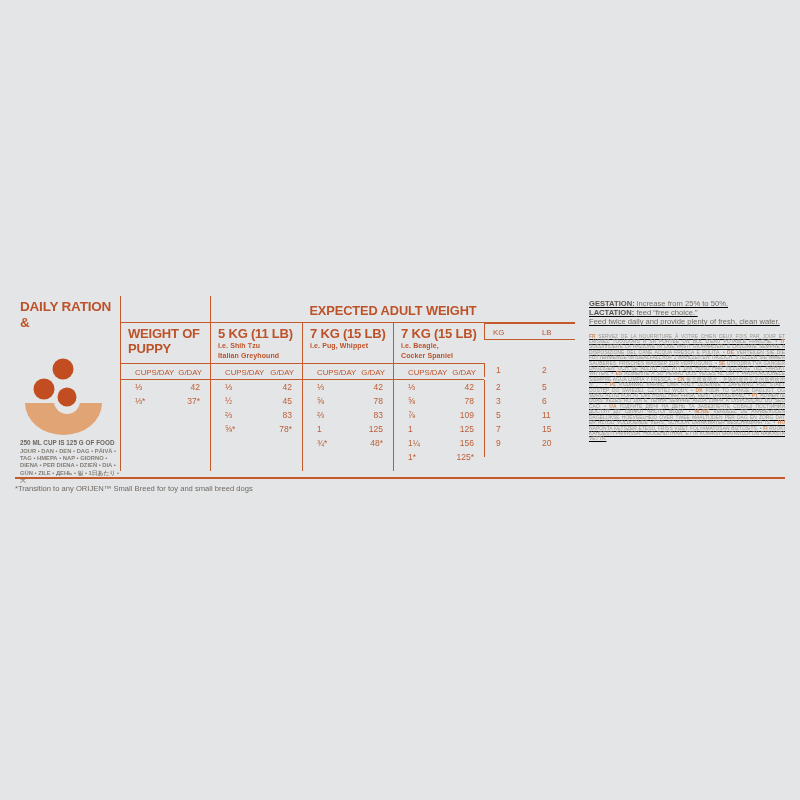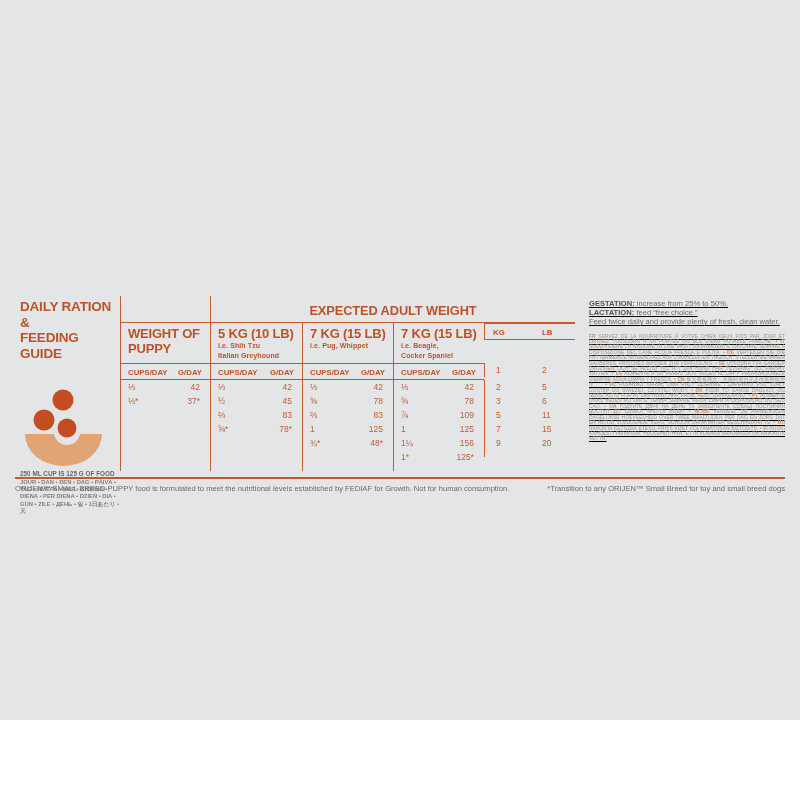--- a/index.html
+++ b/index.html
@@ -1,16 +1,16 @@
 <!DOCTYPE html>
 <html><head>
 <meta charset="utf-8">
 <style>
   html,body{margin:0;padding:0;}
-  .canvas{position:relative;width:800px;height:720px;background:#e4e5e7;overflow:hidden;
+  .canvas{position:relative;width:800px;height:800px;background:#e4e5e7;overflow:hidden;
     font-family:"Liberation Sans","DejaVu Sans",sans-serif;-webkit-font-smoothing:antialiased;}
   :root{--accent:#bd5228;--line:#c4592c;--val:#bd5e35;--gray:#6f6a63;--dgray:#57534d;--lgray:#9c968e;--hl:#cf8a5c;}
 
   
   .left-panel{position:absolute;left:20px;top:299px;width:102px;}
   .lp-title{color:var(--accent);font-size:13.5px;font-weight:700;line-height:15.5px;letter-spacing:-0.2px;}
   .bowl-svg{display:block;margin:27px 0 0 5px;}
   .cup-note{margin-top:4px;font-size:6.3px;font-weight:700;color:#6b655f;letter-spacing:0.05px;white-space:nowrap;}
   .day-langs{margin-top:2px;font-size:5.8px;line-height:7.2px;font-weight:700;color:#837d75;}
 
@@ -20,24 +20,24 @@
   .bl{border-left:1px solid var(--line);}
   .bb{border-bottom:1px solid var(--line);}
   .bt{border-top:1px solid var(--line);}
   .cA1{height:27px;}
   .cA2{grid-column:2 / span 4;height:27px;text-align:center;color:var(--accent);
        font-size:12.8px;font-weight:700;letter-spacing:-0.1px;padding-top:7px;}
   .bhd{height:40px;padding:3px 0 0 7px;color:var(--accent);}
   .colTitle{font-size:13px;font-weight:700;letter-spacing:-0.2px;line-height:15px;}
   .colSub{font-size:7px;font-weight:700;line-height:10px;letter-spacing:0.1px;}
   .colSub:first-of-type{margin-top:2px;}
-  .shd{height:17px;color:var(--accent);font-size:7.8px;font-weight:700;padding-top:4px;}
+  .shd{height:17px;color:var(--accent);font-size:7.8px;font-weight:400;padding-top:4px;}
   .kglb-h{display:flex;padding-left:8px;}
   .kglb-h .kgc{width:49px;}
-  .duo{display:flex;justify-content:space-between;padding-left:7px;padding-right:10px;}
+  .duo{display:flex;justify-content:space-between;padding-left:14px;padding-right:10px;}
   .duo.hdr{padding-right:8px;}
   .dc{height:14px;color:var(--val);font-size:8.5px;line-height:12px;padding-top:1px;}
   .dc.kglb{display:flex;padding-left:11px;}
   .dc.kglb .kgc{width:46px;}
   .sp{height:7px;}
 
   
   .right-panel{position:absolute;left:589px;top:299px;width:196px;text-decoration:underline;}
   .gest-line{font-size:7.6px;line-height:9.2px;color:var(--gray);}
   .gest-line b{color:var(--dgray);font-weight:700;}
@@ -51,21 +51,20 @@
           font-size:7.6px;color:var(--gray);}
 </style>
 </head>
 <body>
 
 <div class="canvas">
 
   <div class="left-panel">
     <div class="lp-title">
       <div>DAILY RATION &amp;</div>
-      <div>FEEDING GUIDE</div>
     </div>
     <svg class="bowl-svg" width="78" height="78" viewBox="0 0 78 78">
       <path d="M0 46 A38.5 32 0 0 0 77 46 Z" fill="#e1a475"></path>
       <circle cx="42" cy="44" r="13" fill="#e4e5e7"></circle>
       <circle cx="42" cy="40" r="9.5" fill="#c14d20"></circle>
       <circle cx="38" cy="12" r="10.5" fill="#c14d20"></circle>
       <circle cx="19" cy="32" r="10.5" fill="#c14d20"></circle>
     </svg>
     <div class="cup-note">250 ML CUP IS 125 G OF FOOD</div>
     <div class="day-langs">JOUR • DAN • DEN • DAG • PÄIVÄ • TAG • ΗΜΕΡΑ • NAP • GIORNO • DIENA • PER DIENA • DZIEŃ • DIA • GÜN • ZILE • ДЕНЬ • 일 • 1日あたり • 天</div>
@@ -73,21 +72,21 @@
 
   <div class="ftable" id="ftable">
     <div class="cA1 bl bb"></div>
     <div class="cA2 bl bb">EXPECTED ADULT WEIGHT</div>
 
     <div class="bhd bl">
       <div class="colTitle">WEIGHT OF</div>
       <div class="colTitle">PUPPY</div>
     </div>
     <div class="bhd bl">
-      <div class="colTitle">5 KG (10 LB)</div>
+      <div class="colTitle">5 KG (11 LB)</div>
       <div class="colSub">i.e. Shih Tzu</div>
       <div class="colSub">Italian Greyhound</div>
     </div>
     <div class="bhd bl">
       <div class="colTitle">7 KG (15 LB)</div>
       <div class="colSub">i.e. Pug, Whippet</div>
       <div class="colSub"></div>
     </div>
     <div class="bhd bl">
       <div class="colTitle">7 KG (15 LB)</div>
@@ -251,17 +250,16 @@
     <div class="gest-line">
       <b>LACTATION:</b>
       <span>feed “free choice.”</span>
     </div>
     <div class="feed-note">Feed twice daily and provide plenty of fresh, clean water.</div>
     <div class="multilang" id="multilang"><span class="hl">FR</span><span> SERVEZ DE LA NOURRITURE À VOTRE CHIEN DEUX FOIS PAR JOUR ET LAISSEZ TOUJOURS À SA PORTÉE UN BOL D'EAU POTABLE FRAÎCHE. • </span><span class="hl">IT</span><span> SUDDIVIDERE LA RAZIONE IN DUE PASTI GIORNALIERI E LASCIARE SEMPRE A DISPOSIZIONE DEL CANE ACQUA FRESCA E PULITA. • </span><span class="hl">DE</span><span> VERTEILEN SIE DIE FUTTERMENGE IM IDEALFALL AUF 2 MAHLZEITEN TÄGLICH. STELLEN SIE IMMER SAUBERES, FRISCHES WASSER ZUR VERFÜGUNG. • </span><span class="hl">SE</span><span> UTFODRA TVÅ GÅNGER DAGLIGEN OCH SE ALLTID TILL ATT DIN HUND HAR TILLGÅNG TILL FÄRSKT VATTEN. • </span><span class="hl">ES</span><span> ALIMENTE A SU PERRO DOS VECES AL DÍA Y PROPORCIÓNELE SIEMPRE AGUA LIMPIA Y FRESCA. • </span><span class="hl">CN</span><span> 每天喂食两次，并随时提供充足的新鲜饮用水。 • </span><span class="hl">PL</span><span> PODAWAJ KARMĘ DWA RAZY DZIENNIE I ZAPEWNIJ PSU STAŁY DOSTĘP DO ŚWIEŻEJ, CZYSTEJ WODY. • </span><span class="hl">DK</span><span> FODR TO GANGE DAGLIGT, OG SØRG ALTID FOR AT DIN HUND HAR FRISK RENT DRIKKEVAND. • </span><span class="hl">PT</span><span> ALIMENTE DUAS VEZES AO DIA E TENHA SEMPRE ÁGUA LIMPA À DISPOSIÇÃO DO SEU CÃO. • </span><span class="hl">UA</span><span> ГОДУЙТЕ ДВІЧІ НА ДЕНЬ ТА ЗАБЕЗПЕЧТЕ СОБАЦІ ПОСТІЙНИЙ ДОСТУП ДО СВІЖОЇ ЧИСТОЇ ВОДИ. • </span><span class="hl">NL/BE</span><span> VERDEEL DE AANBEVOLEN DAGELIJKSE HOEVEELHEID OVER TWEE MAALTIJDEN PER DAG EN ZORG DAT ER ALTIJD VOLDOENDE VERS, SCHOON DRINKWATER BESCHIKBAAR IS. • </span><span class="hl">HU</span><span> NAPONTA KÉTSZER ETESD, FRISS VIZET FOLYAMATOSAN BIZTOSÍTS. • </span><span class="hl">FI</span><span> RUOKI KAHDESTI PÄIVÄSSÄ. HUOLEHDITHAN, ETTÄ KOIRASI SAATAVILLA ON RAIKASTA VETTÄ.</span></div>
   </div>
 
   <div class="footer-rule"></div>
   <div class="footer">
-    <span>ORIJEN™ SMALL BREED PUPPY food is formulated to meet the nutritional levels established by FEDIAF for Growth. Not for human consumption.</span>
     <span>*Transition to any ORIJEN™ Small Breed for toy and small breed dogs</span>
   </div>
 
 </div>
 
 </body></html>

